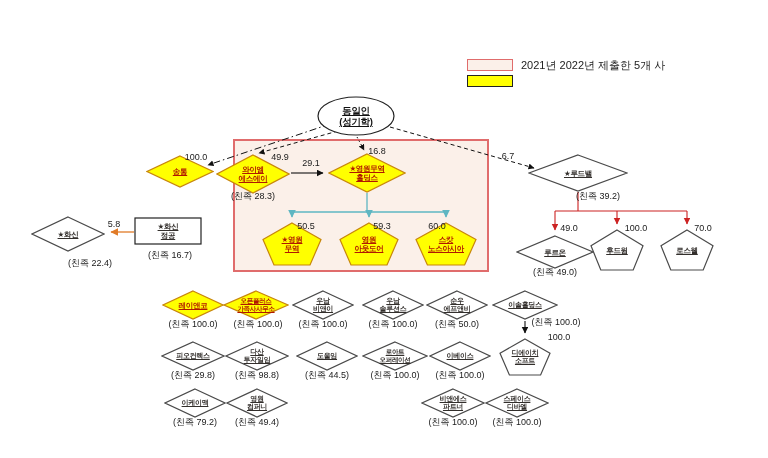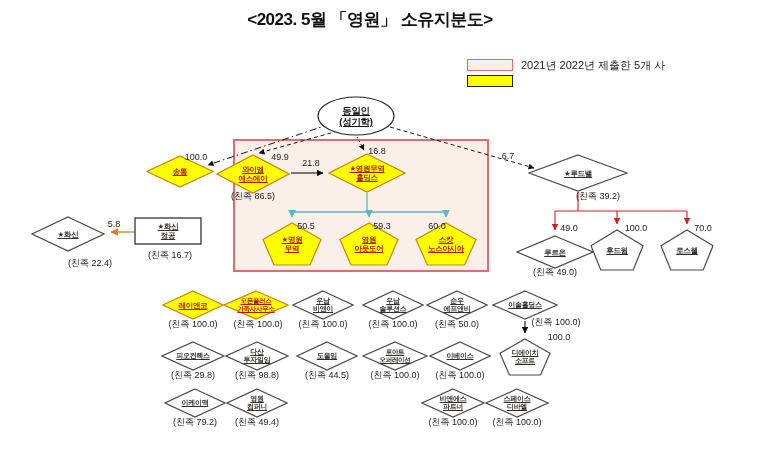--- a/index.html
+++ b/index.html
@@ -23,21 +23,20 @@
   .ln-solid{stroke:#111;stroke-width:1.1;fill:none;}
   .ln-teal{stroke:var(--teal-line);stroke-width:1.3;fill:none;}
   .ln-red{stroke:var(--red-line);stroke-width:1.1;fill:none;}
   .ln-orange{stroke:var(--orange-line);stroke-width:1.3;fill:none;}
 </style>
 </head>
 <body>
 
 <div class="canvas">
 
-  <div class="title">&lt;2023. 5월 「영원」 소유지분도&gt;</div>
 
   <div class="legend">
     <div class="legend-row">
       <span class="sw sw-red"></span>
       <span class="legend-label">2021년 2022년 제출한 5개 사</span>
     </div>
     <div class="legend-row">
       <span class="sw sw-yellow"></span>
     </div>
   </div>
@@ -102,21 +101,21 @@
       </div>
       <div class="node" style="left: 216px; top: 154px; width: 74px; height: 40px;">
         <svg width="74" height="40" viewBox="0 0 74 40">
           <polygon points="37,1 73,20 37,39 1,20" fill="#ffff00" stroke="#c8860b" stroke-width="1.2"></polygon>
         </svg>
         <div class="nlab" style="color: rgb(176, 24, 0);">
           <div>와이엠</div>
           <div>에스에이</div>
         </div>
       </div>
-      <div class="cap" style="left: 253px; top: 196px;">(친족 86.5)</div>
+      <div class="cap" style="left: 253px; top: 196px;">(친족 28.3)</div>
       <div class="node" style="left: 328px; top: 153px; width: 78px; height: 40px;">
         <svg width="78" height="40" viewBox="0 0 78 40">
           <polygon points="39,1 77,20 39,39 1,20" fill="#ffff00" stroke="#c8860b" stroke-width="1.2"></polygon>
         </svg>
         <div class="nlab" style="color: rgb(176, 24, 0);">
           <div>★영원무역</div>
           <div>홀딩스</div>
         </div>
       </div>
       <div class="node" style="left: 528px; top: 154px; width: 100px; height: 38px;">
@@ -349,21 +348,21 @@
         <div class="nlab" style="font-size: 7px; color: rgb(51, 47, 44);">
           <div>스페이스</div>
           <div>디바엘</div>
         </div>
       </div>
       <div class="cap" style="left: 517px; top: 422px;">(친족 100.0)</div>
       <div class="elabel" style="left: 196px; top: 157px;">100.0</div>
       <div class="elabel" style="left: 280px; top: 157px;">49.9</div>
       <div class="elabel" style="left: 377px; top: 151px;">16.8</div>
       <div class="elabel" style="left: 508px; top: 156px;">6.7</div>
-      <div class="elabel" style="left: 311px; top: 163px;">21.8</div>
+      <div class="elabel" style="left: 311px; top: 163px;">29.1</div>
       <div class="elabel" style="left: 306px; top: 226px;">50.5</div>
       <div class="elabel" style="left: 382px; top: 226px;">59.3</div>
       <div class="elabel" style="left: 437px; top: 226px;">60.0</div>
       <div class="elabel" style="left: 569px; top: 228px;">49.0</div>
       <div class="elabel" style="left: 636px; top: 228px;">100.0</div>
       <div class="elabel" style="left: 703px; top: 228px;">70.0</div>
       <div class="elabel" style="left: 114px; top: 224px;">5.8</div>
       <div class="elabel" style="left: 559px; top: 337px;">100.0</div>
     </div>
 

